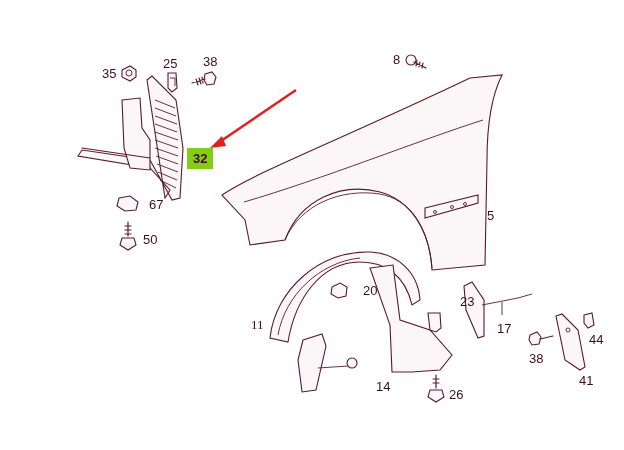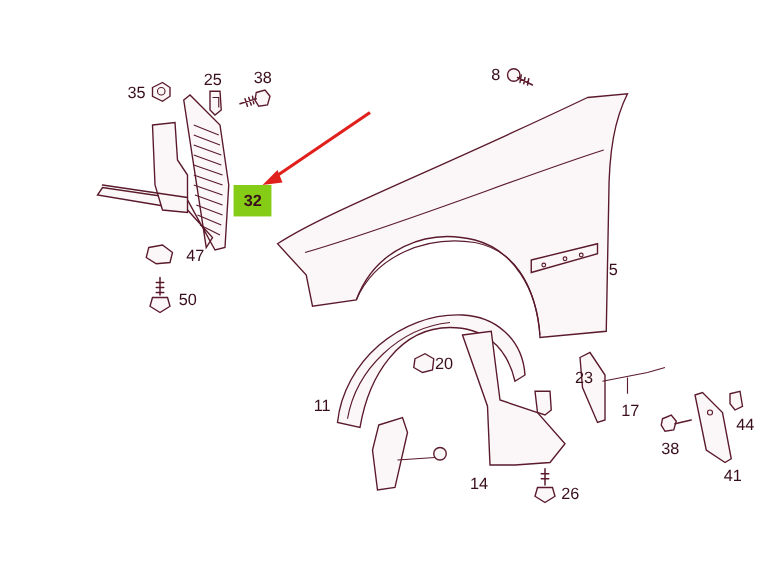--- a/index.html
+++ b/index.html
@@ -1,19 +1,19 @@
 <!DOCTYPE html>
 <html><head>
 <meta charset="utf-8">
 <style>
   html, body { margin:0; padding:0; background:#ffffff; }
   body { width:624px; height:450px; position:relative; overflow:hidden; font-family:"Liberation Sans", sans-serif; }
   #canvas { position:absolute; left:0; top:0; width:624px; height:450px; }
   .lbl { position:absolute; font-size:13px; color:#3a0f1c; line-height:1; }
-  .lbl-hl { position:absolute; font-size:13px; color:#3a0f1c; line-height:1; border:6px solid #84cc16; background:#84cc16; padding:0 2px; font-weight:bold; }
+  .lbl-hl { position:absolute; font-size:13px; color:#3a0f1c; line-height:1; border:4px solid #84cc16; background:#84cc16; padding:0 2px; font-weight:bold; }
   svg .ln { fill:none; stroke:#5a1a2c; stroke-width:1.2; stroke-linejoin:round; stroke-linecap:round; }
   svg .ln2 { fill:none; stroke:#5a1a2c; stroke-width:0.9; }
   svg .fill { fill:#fbf6f7; stroke:#5a1a2c; stroke-width:1.1; }
 </style>
 </head>
 <body>
 
 <div id="canvas">
 <svg width="624" height="450" viewBox="0 0 624 450">
 
@@ -127,25 +127,25 @@
   <g>
     <path class="fill" d="M584,315 L592,313 L594,325 L588,328 L584,323 Z"></path>
   </g>
 </svg>
 
 <span class="lbl" style="left:102px;top:67px;">35</span>
 <span class="lbl" style="left:163px;top:57px;">25</span>
 <span class="lbl" style="left:203px;top:55px;">38</span>
 <span class="lbl-hl" style="left:187px;top:148px;">32</span>
 <span class="lbl" style="left:393px;top:53px;">8</span>
-<span class="lbl" style="left:149px;top:198px;">47</span>
+<span class="lbl" style="left:149px;top:198px;">67</span>
 <span class="lbl" style="left:143px;top:233px;">50</span>
 <span class="lbl" style="left:487px;top:209px;">5</span>
-<span class="lbl" style="left:348px;top:284px;">20</span>
+<span class="lbl" style="left:363px;top:284px;">20</span>
 <span class="lbl" style="left:430px;top:295px;margin-left:30px;">23</span>
-<span class="lbl" style="left:251px;top:318px;">11</span>
+<span class="lbl" style="left:251px;top:318px;font-family:Liberation Serif, serif;">11</span>
 <span class="lbl" style="left:328px;top:380px;margin-left:48px;">14</span>
 <span class="lbl" style="left:449px;top:388px;">26</span>
 <span class="lbl" style="left:497px;top:322px;">17</span>
 <span class="lbl" style="left:529px;top:352px;">38</span>
 <span class="lbl" style="left:589px;top:333px;">44</span>
 <span class="lbl" style="left:579px;top:374px;">41</span>
 </div>
 
 </body></html>

